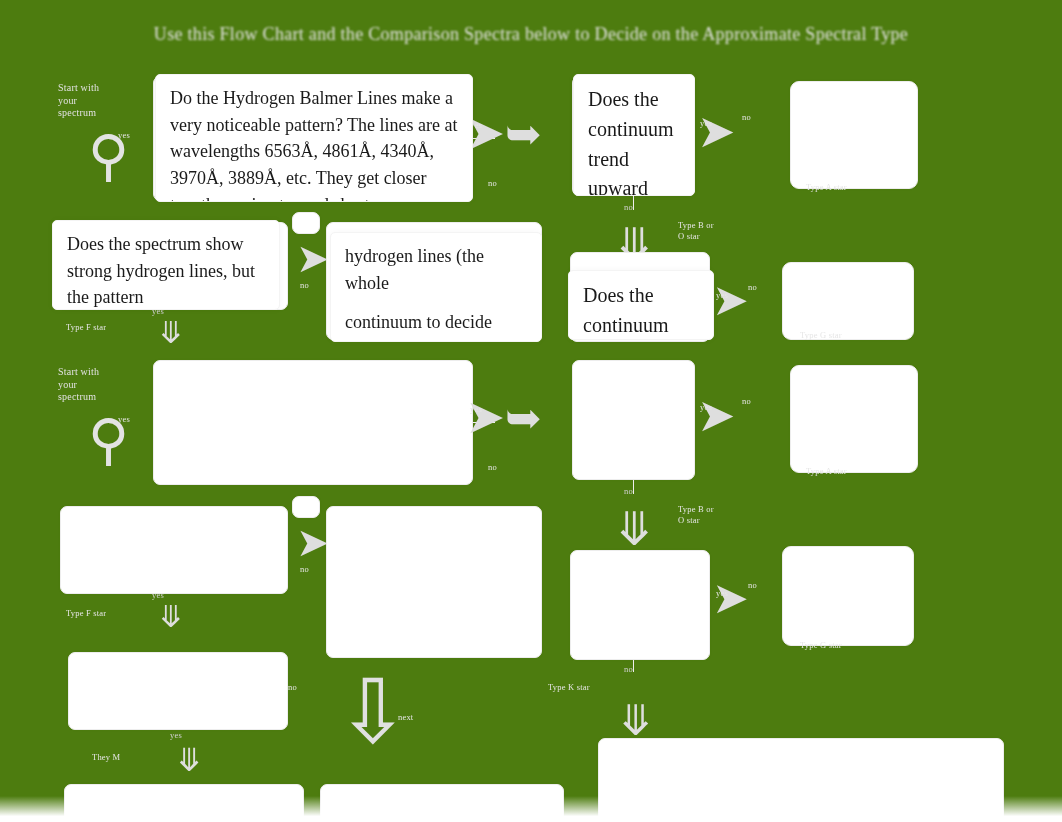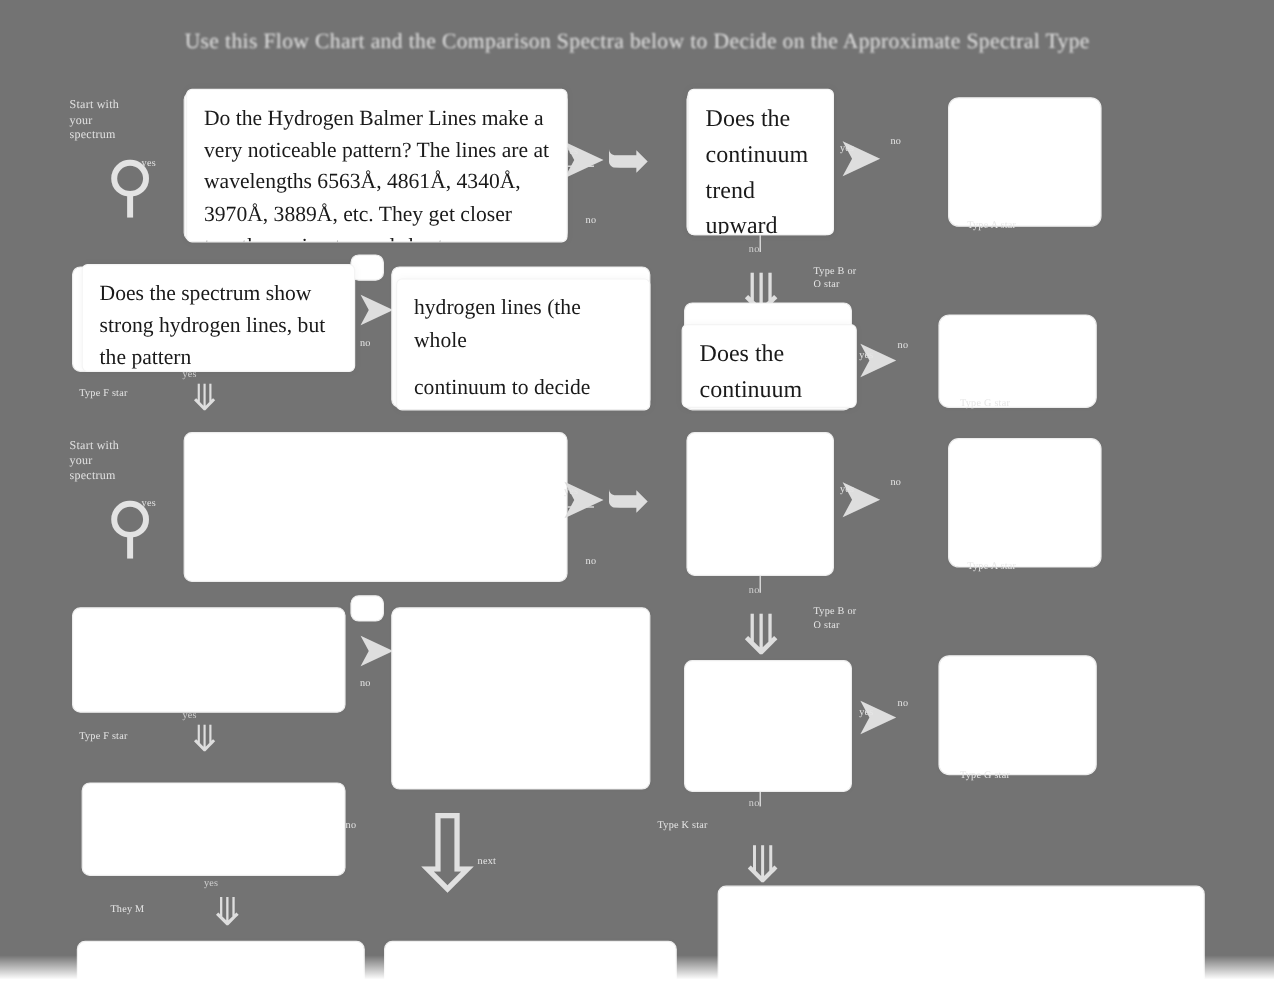--- a/index.html
+++ b/index.html
@@ -10,21 +10,21 @@
   }
   body {
     font-family: "Liberation Serif", "DejaVu Serif", serif;
     color: #1a1a1a;
   }
   #page {
     position: relative;
     width: 1062px;
     height: 822px;
     overflow: hidden;
-    background: #737373;
+    background: #4d7c0f;
   }
 
   
   .ghost-layer {
     position: absolute;
     inset: 0;
     z-index: 1;
     pointer-events: none;
   }
   .gbox {
@@ -240,21 +240,21 @@
     <div class="gbox" style="left:320px; top:784px; width:244px; height:60px;"></div>
     <div class="gbox" style="left:598px; top:738px; width:406px; height:84px;"></div>
   </div>
 
   <div class="page-title">Use this Flow Chart and the Comparison Spectra below to Decide on the Approximate Spectral Type</div>
 
   <div class="callout" style="left:155px; top:74px; width:318px; height:128px;">Do the Hydrogen Balmer Lines make a very noticeable pattern?   The lines are at wavelengths 6563Å, 4861Å, 4340Å, 3970Å, 3889Å, etc. They get closer together going toward shorter wavelengths.</div>
 
   <div class="callout narrow" style="left:573px; top:74px; width:122px; height:122px;">Does the continuum trend upward toward shorter wavelengths?</div>
 
-  <div class="callout" style="left:68px; top:220px; width:228px; height:90px;font-family:Liberation Serif, serif;">Does the spectrum show strong hydrogen lines, but the pattern</div>
+  <div class="callout" style="left:52px; top:220px; width:228px; height:90px;font-family:Liberation Serif, serif;">Does the spectrum show strong hydrogen lines, but the pattern</div>
 
   <div class="callout clip" style="left:330px; top:232px; width:212px; height:110px;">
     <span>hydrogen lines (the whole</span>
     <span class="gap"></span>
     <span>continuum to decide among O and B stars.  For the hottest O stars the hydrogen lines will</span>
   </div>
 
   <div class="callout narrow" style="left:568px; top:270px; width:146px; height:70px;">Does the continuum trend upward toward long wavelengths?</div>
 
 

